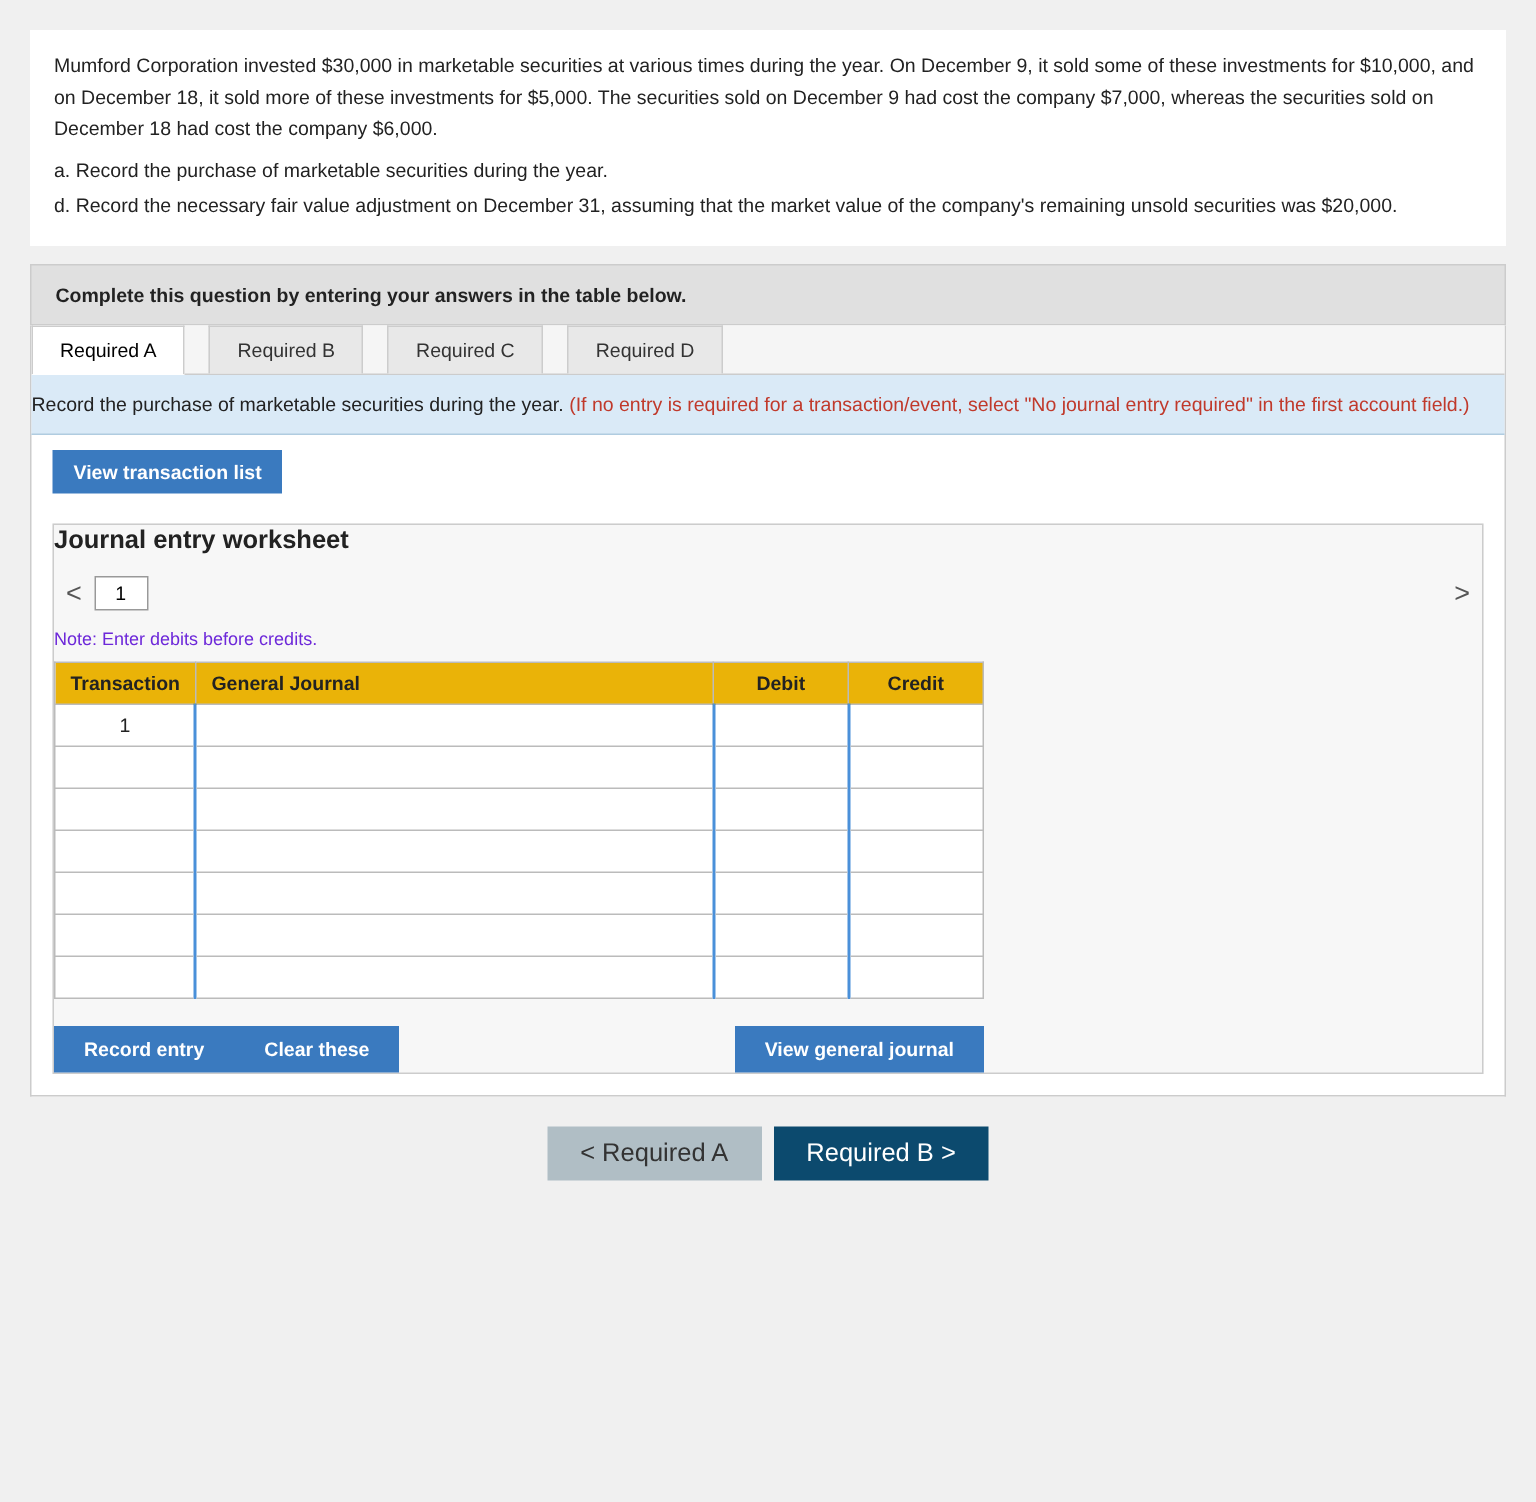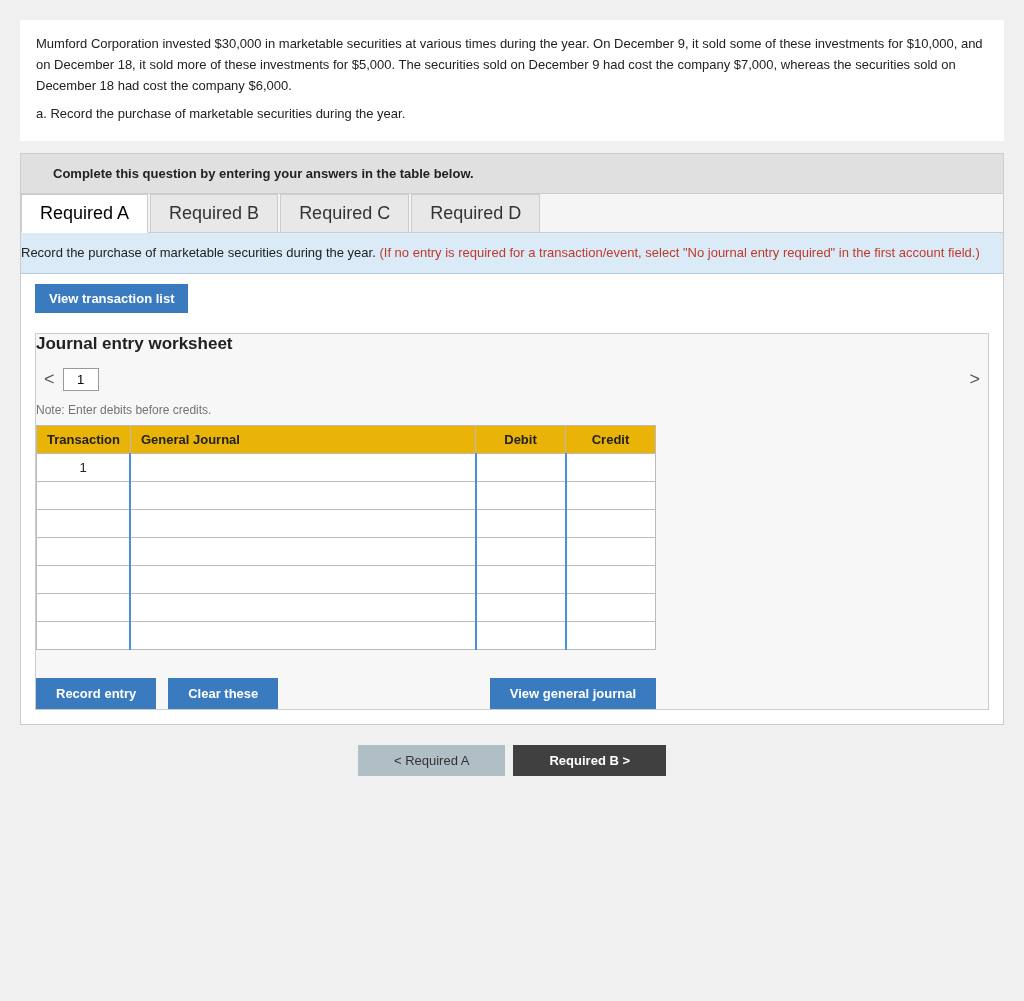--- a/index.html
+++ b/index.html
@@ -15,21 +15,21 @@
       padding: 14px 16px;
       margin-bottom: 12px;
       line-height: 1.6;
     }
     .problem-text p { margin-bottom: 6px; }
     .problem-text .list-items { margin-top: 8px; }
     .problem-text .list-items p { margin-bottom: 2px; }
 
     .complete-banner {
       background: #e0e0e0;
-      padding: 12px 32px;
+      padding: 12px 16px;
       font-weight: bold;
       margin-bottom: 0;
       border: 1px solid #ccc;
     }
 
     .tabs-container {
       background: #fff;
       border: 1px solid #ccc;
       border-top: none;
     }
@@ -37,22 +37,22 @@
       display: flex;
       border-bottom: 1px solid #ccc;
       background: #f5f5f5;
     }
     .tab {
       padding: 8px 18px;
       cursor: pointer;
       border: 1px solid #ccc;
       border-bottom: none;
       background: #e8e8e8;
-      margin-right: 2px;
-      font-size: 18px;
+      margin-right: 16px;
+      font-size: 13px;
       color: #333;
     }
     .tab.active {
       background: #fff;
       border-bottom: 1px solid #fff;
       margin-bottom: -1px;
       color: #000;
     }
 
     .instruction-bar {
@@ -114,21 +114,21 @@
       border: 1px solid #ccc;
       padding: 14px 16px;
       min-height: 80px;
       margin-bottom: 8px;
       font-size: 13px;
       width: 100%;
       max-width: 620px;
     }
 
     .note-text {
-      color: #737373;
+      color: #6d28d9;
       font-size: 12px;
       margin-bottom: 8px;
     }
 
     .journal-table {
       width: 100%;
       max-width: 620px;
       border-collapse: collapse;
       background: #fff;
     }
@@ -169,22 +169,21 @@
       border-left: 2px solid #4a90d9;
       width: 90px;
     }
     .journal-table td.credit-cell {
       border-left: 2px solid #4a90d9;
       width: 90px;
     }
 
     .bottom-buttons {
       display: flex;
-      gap: 12px;
-      margin-top: 28px;
+      margin-top: 18px;
       max-width: 620px;
     }
     .btn-blue {
       background: #3a7abf;
       color: #fff;
       border: none;
       padding: 8px 20px;
       cursor: pointer;
       font-size: 13px;
       font-weight: bold;
@@ -193,42 +192,43 @@
       margin-left: auto;
     }
 
     .nav-bottom {
       display: flex;
       justify-content: center;
       gap: 8px;
       margin-top: 20px;
     }
     .nav-bottom-btn {
-      padding: 8px 36px;
-      font-size: 13px;
+      padding: 8px 22px;
+      font-size: 17px;
       cursor: pointer;
       border: none;
     }
     .nav-bottom-btn.prev {
       background: #b0bec5;
       color: #333;
     }
     .nav-bottom-btn.next {
-      background: #404040;
+      background: #0c4a6e;
       color: #fff;
-      font-weight: bold;
+      font-weight: normal;
     }
   </style>
 </head>
 <body>
 
 <div class="problem-text">
   <p>Mumford Corporation invested $30,000 in marketable securities at various times during the year. On December 9, it sold some of these investments for $10,000, and on December 18, it sold more of these investments for $5,000. The securities sold on December 9 had cost the company $7,000, whereas the securities sold on December 18 had cost the company $6,000.</p>
   <div class="list-items">
     <p>a. Record the purchase of marketable securities during the year.</p>
+    <p>d. Record the necessary fair value adjustment on December 31, assuming that the market value of the company's remaining unsold securities was $20,000.</p>
   </div>
 </div>
 
 <div class="complete-banner">
   <span>Complete this question by entering your answers in the table below.</span>
 </div>
 
 <div class="tabs-container">
   <div class="tabs">
     <div class="tab active">

